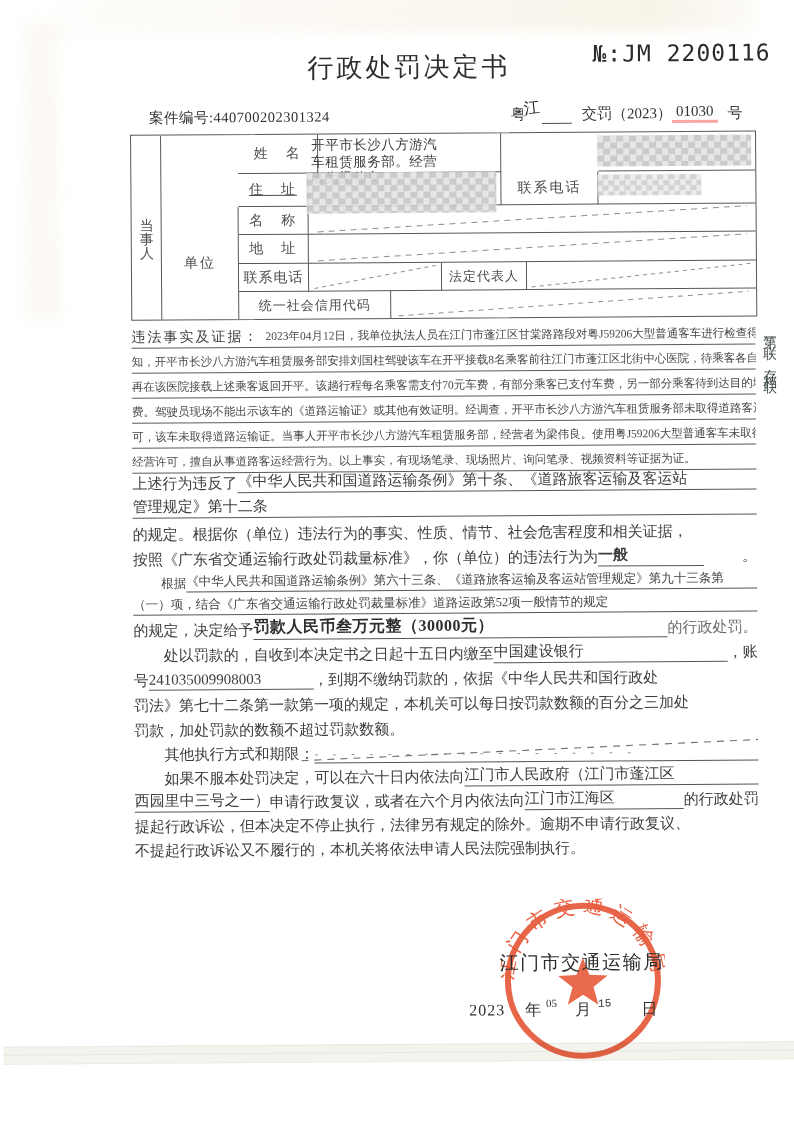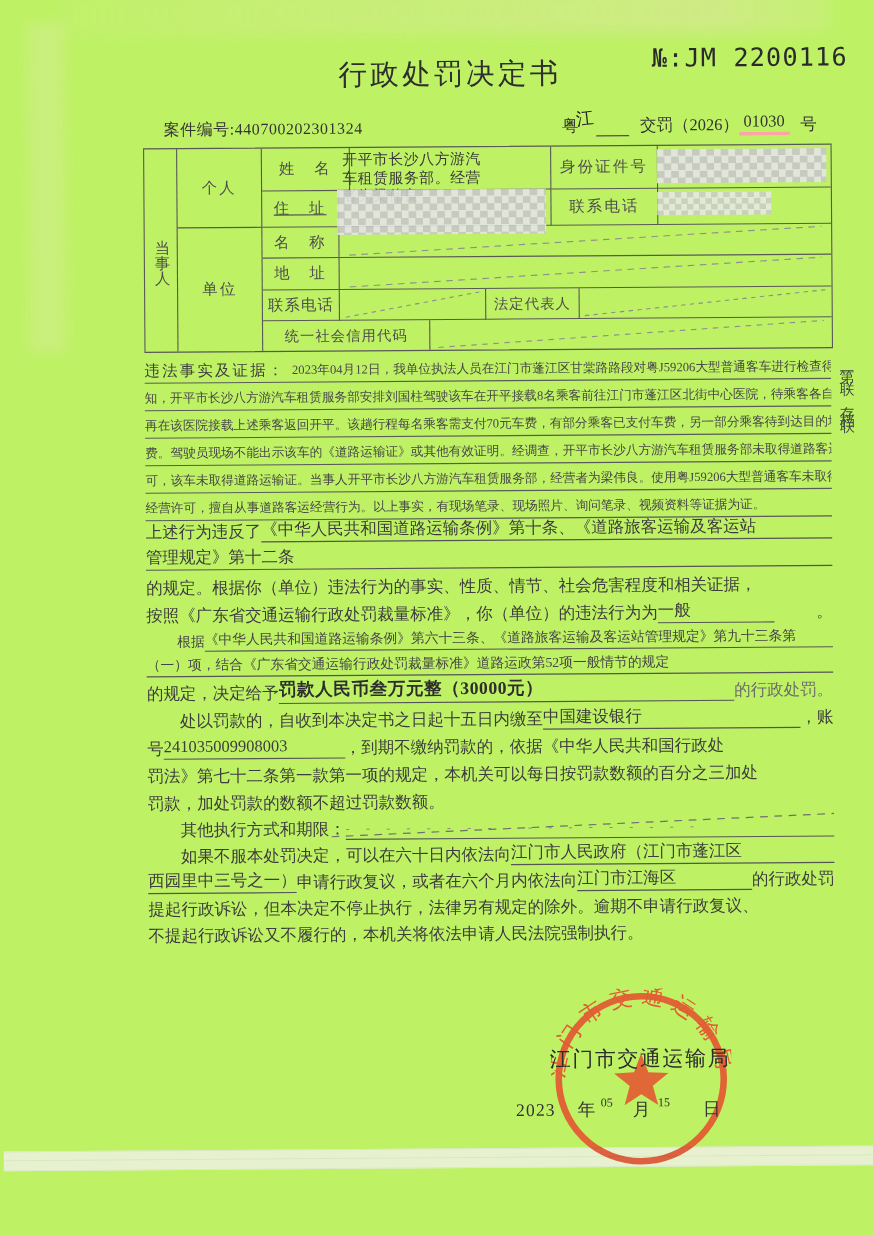--- a/index.html
+++ b/index.html
@@ -1,18 +1,18 @@
 <!DOCTYPE html>
 <html><head>
 <meta charset="utf-8">
 <style>
   html,body{margin:0;padding:0;background:#e9e7e2;}
   .page{
     position:relative; width:794px; height:1123px; margin:0 auto;
-    background:#bef264; overflow:hidden;
+    background:#ffffff; overflow:hidden;
     font-family:"Liberation Serif","DejaVu Serif",serif;
     color:#3c3c3c;
   }
   .doc{position:absolute; inset:0; transform:rotate(-0.4deg); transform-origin:400px 560px;}
 
   
   .smudge{position:absolute; pointer-events:none; filter:blur(6px); opacity:.5;}
   .smudge.top{left:60px;top:-8px;width:700px;height:40px;background:linear-gradient(90deg,rgba(240,228,205,.15),rgba(238,224,196,.55) 60%,rgba(236,222,192,.7) 85%,rgba(240,230,205,.3));}
   .smudge.left{left:28px;top:18px;width:34px;height:300px;background:rgba(242,230,208,.45);}
   .bottomband{position:absolute;left:0;top:1044px;width:794px;height:16px;background:#f3f1ea;border-top:1px solid #dfe6da;border-bottom:1px solid #e4e9e0;opacity:.8;}
@@ -56,21 +56,21 @@
 
   
   .mbody{position:absolute;left:133px;top:466px;width:624px;}
   .mline{height:25.5px;display:flex;align-items:flex-end;font-size:15px;white-space:nowrap;color:#3d3d3d;}
   .mline.h25{height:25px;} .mline.h24{height:24px;}
   .sline{height:23px;display:flex;align-items:flex-end;font-size:12.5px;white-space:nowrap;color:#454545;}
   .u{border-bottom:1px solid #555;padding-bottom:1px;}
   .fill{flex:1 1 auto;min-width:0;overflow:hidden;}
   .ind{padding-left:30px;} .ind2{padding-left:28px;}
   .penalty{font-weight:700;font-size:16px;letter-spacing:.5px;color:#2d2d2d;}
-  .fixw{flex:0 0 106px;}
+  .fixw{flex:0 0 106px;font-weight:bold;}
   .padr{padding-right:52px;}
   .faded{color:#6b6b6b;}
   .dashtxt{color:#777;font-size:11px;letter-spacing:6px;padding-bottom:3px;overflow:hidden;}
   .riser{position:absolute;left:300px;top:738px;width:457px;height:26px;pointer-events:none;}
 
   
   .authority{position:absolute;left:497px;top:951px;font-size:19px;letter-spacing:1.5px;color:#2c2c2c;z-index:3;}
   .dateline{position:absolute;left:466px;top:998px;font-size:16px;color:#333;z-index:3;white-space:nowrap;}
   .dateline .unit{display:inline-block;}
   .dateline .y{letter-spacing:1px;}
@@ -87,40 +87,38 @@
     <div class="smudge left"></div>
 
     <div class="title">行政处罚决定书</div>
     <div class="serial">№:JM 2200116</div>
     <div class="caseline"><span>案件编号:</span><span>440700202301324</span></div>
     <div class="refline">
       <span>粤</span>
         <span class="hand">江</span>
         <span class="blank"></span>
         <span class="gap"></span>
-        <span>交罚（2026）</span>
+        <span>交罚（2023）</span>
         <span class="num">01030</span>
         <span class="gap"></span>
         <span>号</span>
     </div>
 
     <div class="copylabel">第一联：存档联</div>
 
     <div class="ptable">
       <div class="cell vparty bR" style="left:0;top:0;width:30px;height:184px;">当事人</div>
-      <div class="cell lbl bR bB" style="left:30px;top:0;width:77px;height:72px;">个人</div>
       <div class="cell lbl bR" style="left:30px;top:72px;width:77px;height:112px;">单位</div>
 
       <div class="cell lbl bR bB" style="left:107px;top:0;width:80px;height:39px;">姓　名</div>
       <div class="cell bR bB nameval" style="left:177px;top:0;width:193px;height:39px;overflow:visible;">
         <div>开平市长沙八方游汽</div>
         <div>车租赁服务部。经营</div>
         <div>者为梁伟良</div>
       </div>
-      <div class="cell lbl bR bB" style="left:370px;top:0;width:97px;height:39px;">身份证件号</div>
       <div class="cell bB" style="left:467px;top:0;width:157px;height:39px;"></div>
 
       <div class="cell lbl bR bB" style="left:107px;top:39px;width:70px;height:33px;text-decoration:underline;">住　址</div>
       <div class="cell bR bB" style="left:177px;top:39px;width:193px;height:33px;"></div>
       <div class="cell lbl bR bB" style="left:370px;top:39px;width:97px;height:33px;">联系电话</div>
       <div class="cell bB" style="left:467px;top:39px;width:157px;height:33px;"></div>
 
       <div class="cell lbl bR bB" style="left:107px;top:72px;width:70px;height:28px;">名　称</div>
       <div class="cell bB" style="left:177px;top:72px;width:447px;height:28px;">
         <svg class="diag" viewBox="0 0 100 100" preserveAspectRatio="none">
@@ -259,19 +257,19 @@
         <textPath href="#sealArc" startOffset="50%">江门市交通运输局</textPath>
       </text>
       <polygon fill="#e5502f" opacity="0.92" points="82,59 88.5,76.1 106.7,77 92.5,88.4 97.3,106 82,96 66.7,106 71.5,88.4 57.3,77 75.5,76.1"></polygon>
     </svg>
     <div class="authority">江门市交通运输局</div>
     <div class="dateline">
       <span class="unit y">2023</span>
       <span class="unit" style="margin-left:16px;">年</span>
       <span class="unit sm" style="margin-left:1px;">05</span>
       <span class="unit" style="margin-left:14px;">月</span>
-      <span class="unit sm" style="margin-left:3px;">15</span>
+      <span class="unit sm" style="margin-left:3px;font-family:Liberation Mono, monospace;">15</span>
       <span class="unit" style="margin-left:26px;">日</span>
     </div>
 
     <div class="bottomband"></div>
   </div>
 </div>
 
 </body></html>

